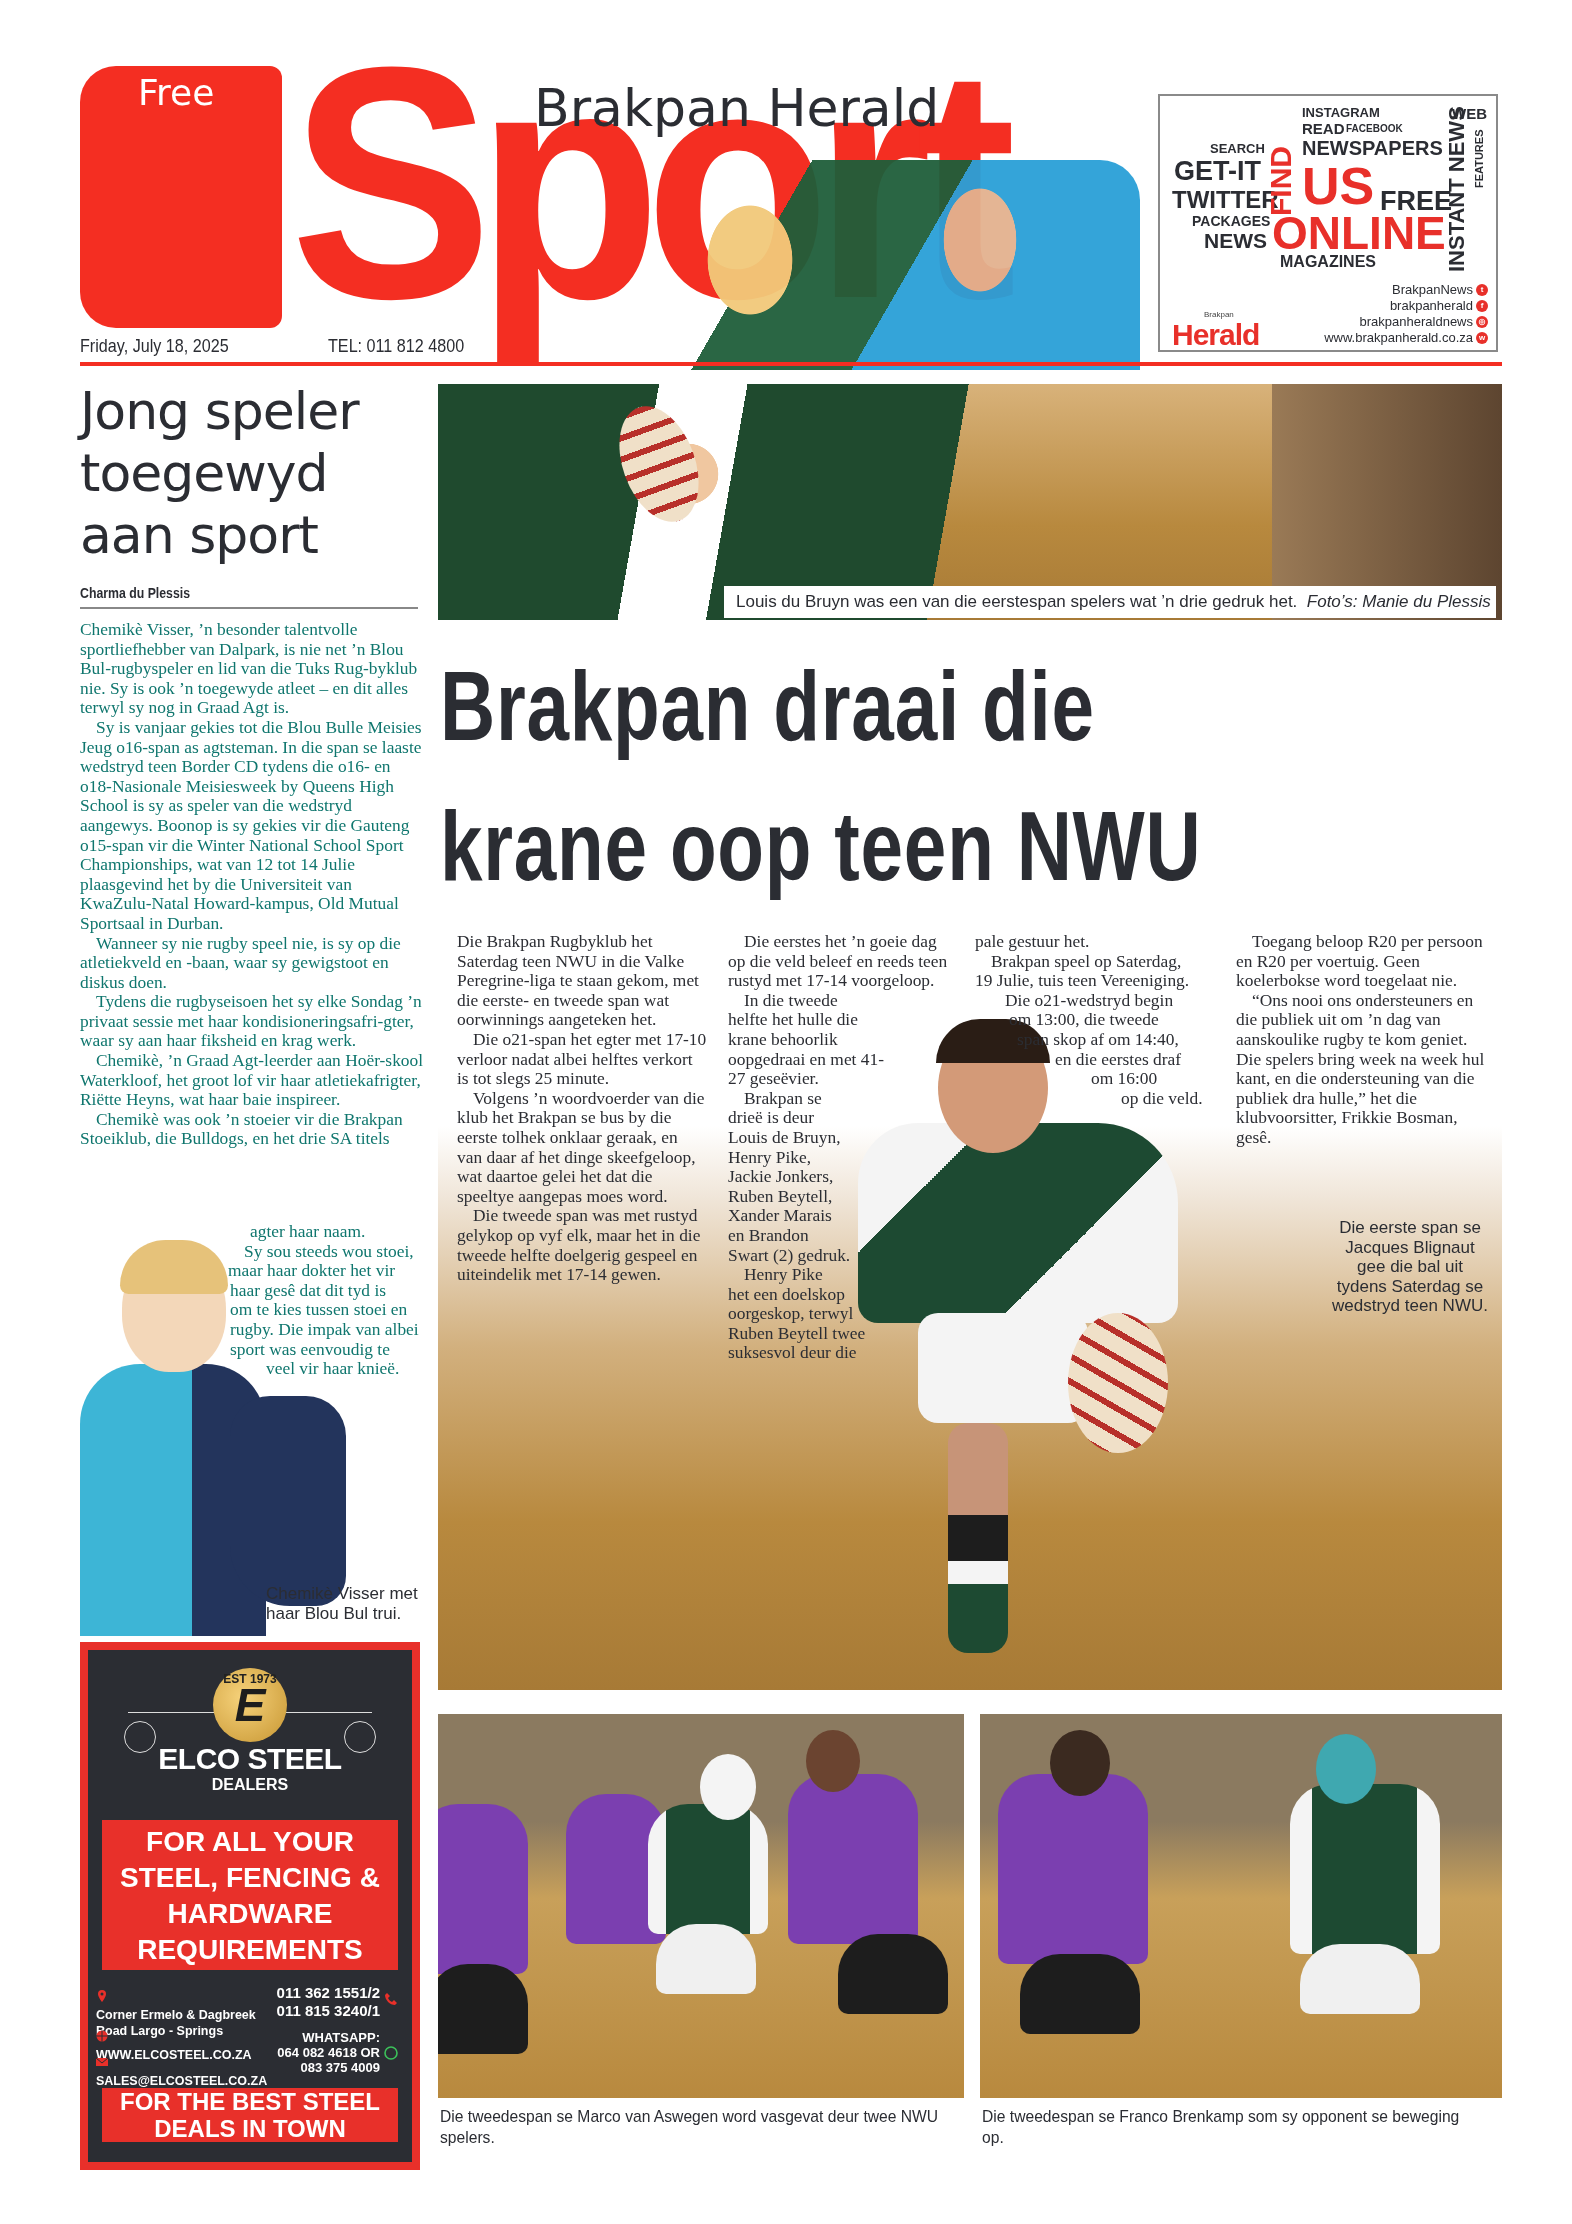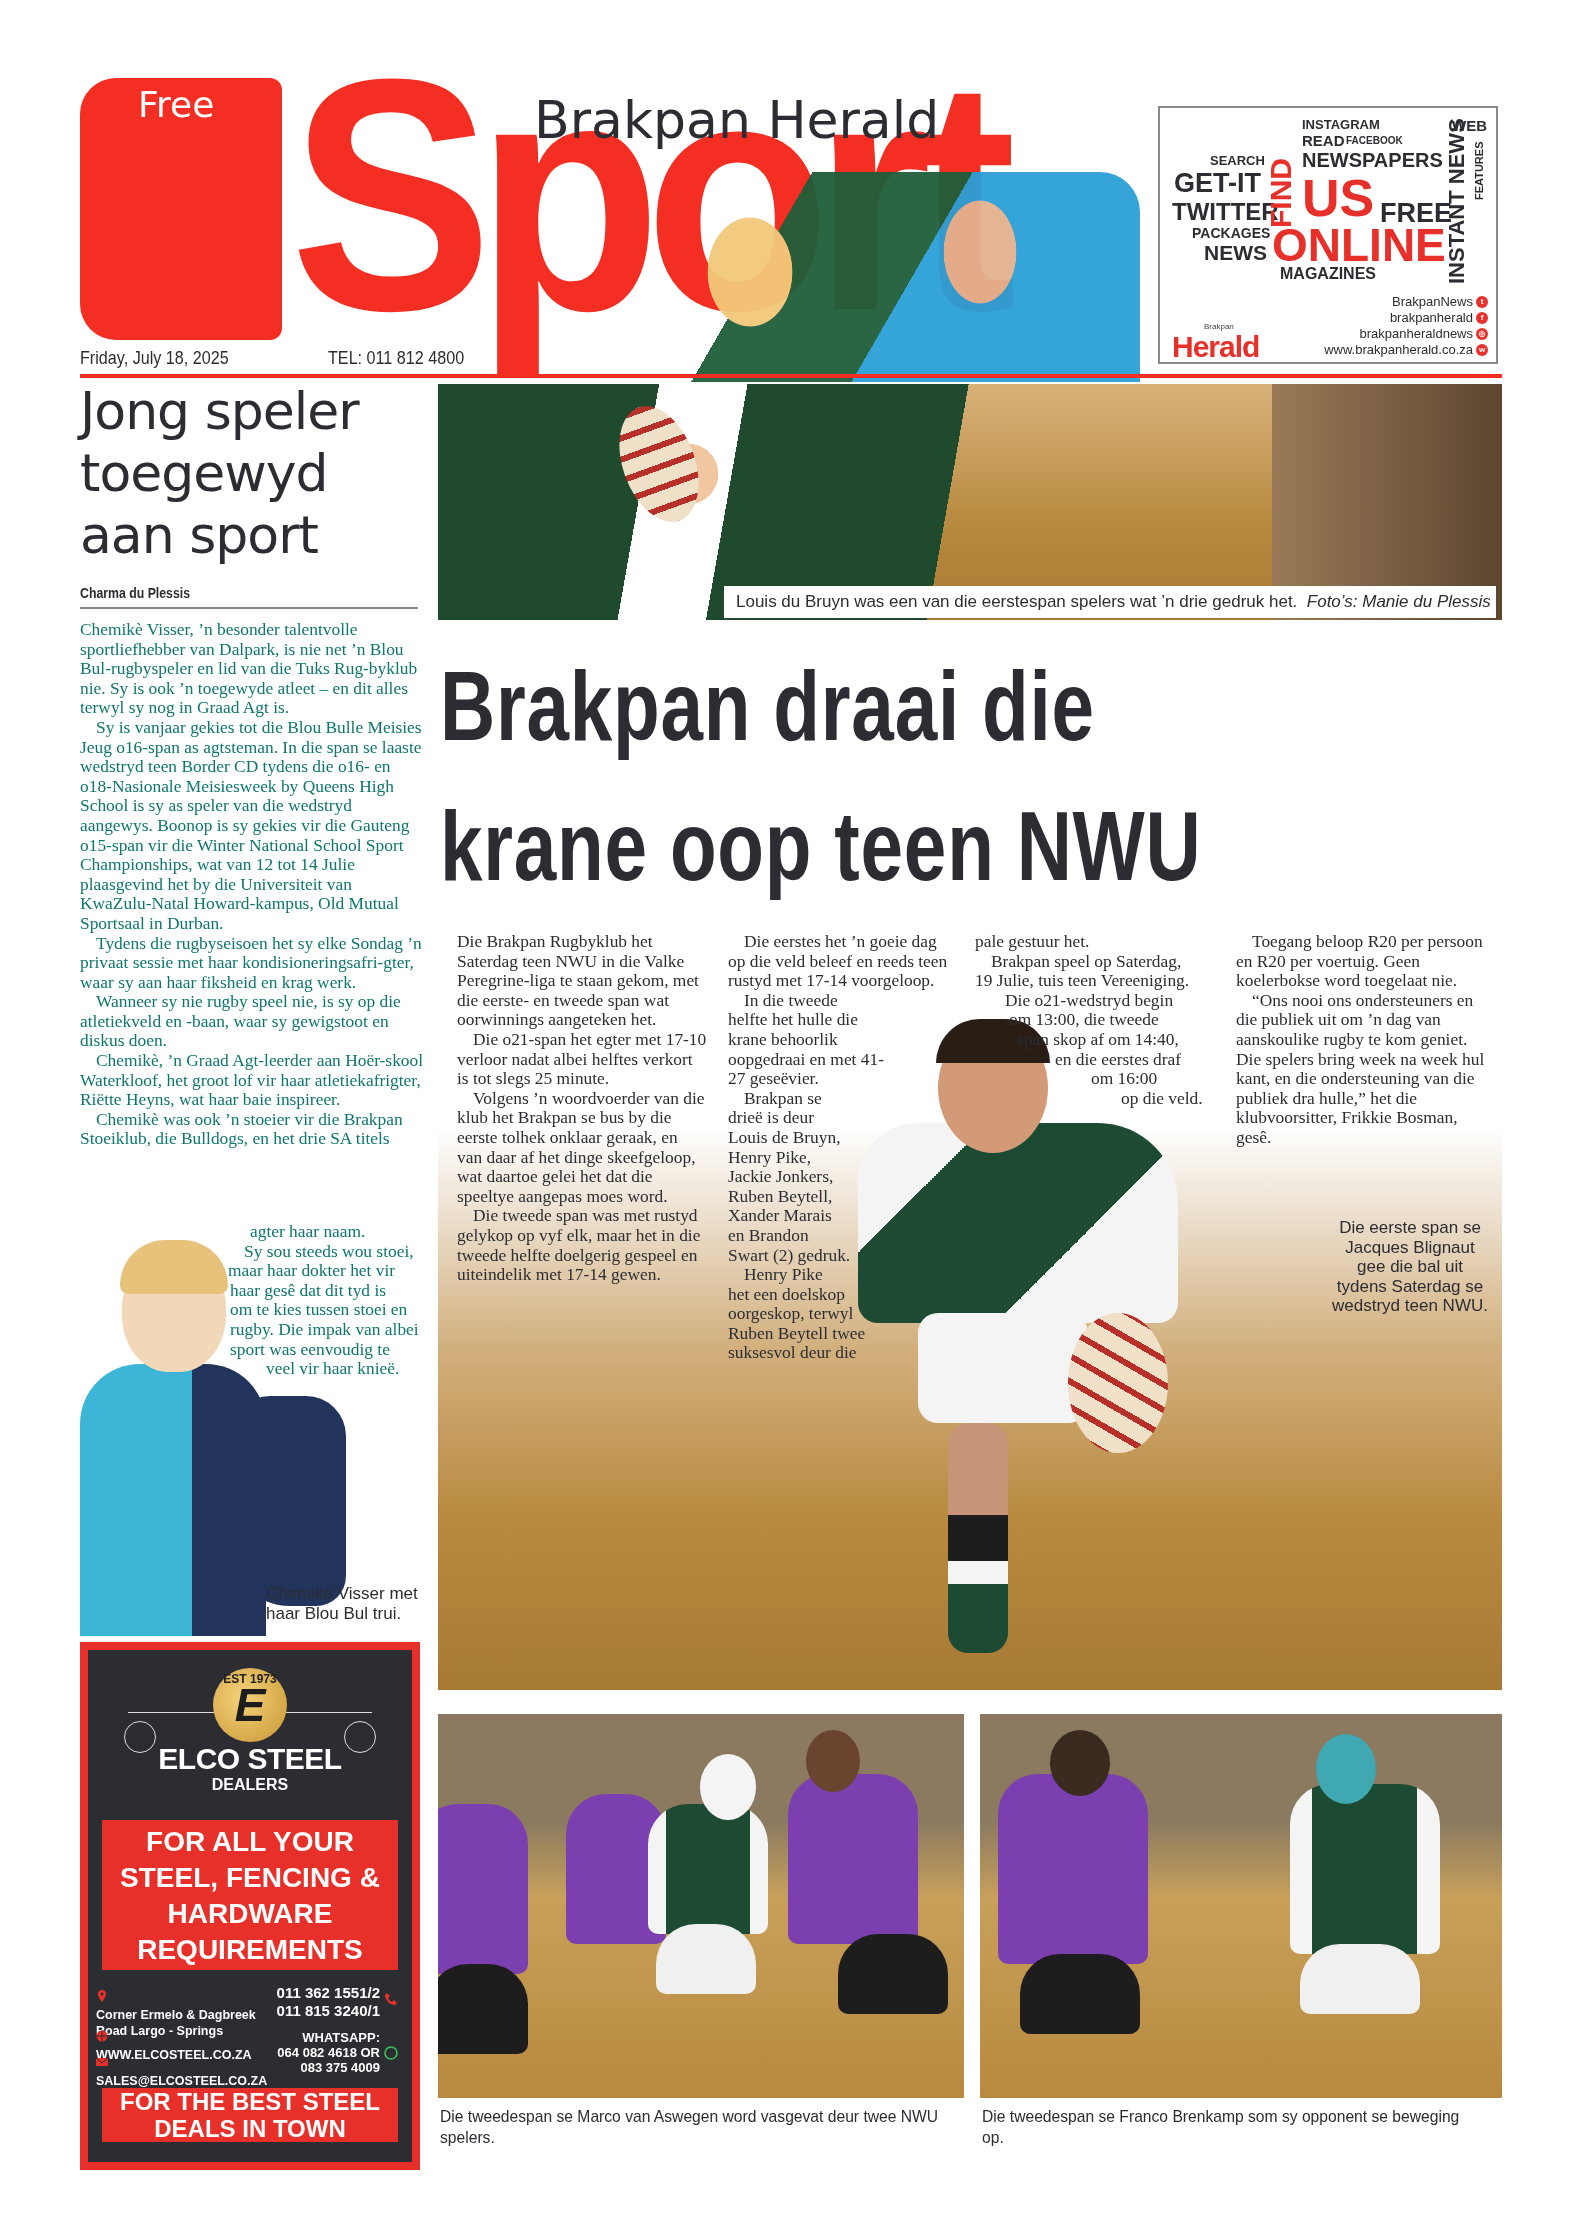--- a/index.html
+++ b/index.html
@@ -1,20 +1,20 @@
 <!DOCTYPE html>
 <html><head>
 <meta charset="utf-8">
 <style>
   * { box-sizing: border-box; margin: 0; padding: 0; }
   html, body { width: 1572px; height: 2224px; background: #ffffff; overflow: hidden; }
   body { position: relative; font-family: "Liberation Serif", serif; color: #2b2d33; }
 
   
-  .masthead { position: absolute; left: 0; top: 0; width: 1563px; height: 368px; margin-top: 12px; }
+  .masthead { position: absolute; left: 0; top: 0; width: 1563px; height: 368px; }
   .free-block { position: absolute; left: 80px; top: 66px; width: 202px; height: 262px; background: #f42e22; border-radius: 36px 12px 12px 36px; }
   .free-label { position: absolute; left: 58px; top: 6px; color: #fff; font-family: "DejaVu Sans", sans-serif; font-size: 36px; }
   .sport-word { position: absolute; left: 290px; top: 18px; font-family: "Liberation Sans", sans-serif; font-weight: 700; color: #f42e22; font-size: 330px; line-height: 330px; letter-spacing: -18px; transform: scaleX(0.92); transform-origin: left top; }
   .herald-title { position: absolute; left: 534px; top: 78px; font-family: "DejaVu Sans", sans-serif; font-size: 52px; color: #2b2d33; }
   .cover-photo { position: absolute; left: 620px; top: 160px; width: 520px; height: 210px; background:
       radial-gradient(ellipse 70px 90px at 130px 100px, #f2c97a 0 60%, transparent 61%),
       radial-gradient(ellipse 60px 85px at 360px 80px, #e3b28f 0 60%, transparent 61%),
       linear-gradient(120deg, transparent 0 30%, #1f5e3a 30% 55%, #2aa0d8 55% 100%);
       border-radius: 40px 40px 0 0; opacity: 0.95; }
   .dateline { position: absolute; left: 80px; top: 335px; font-family: "Liberation Sans", sans-serif; font-size: 19px; transform: scaleX(0.85); transform-origin: left; color: #2b2d33; }
@@ -168,22 +168,22 @@
     <div>toegewyd</div>
     <div>aan sport</div>
   </h2>
   <div class="byline">Charma du Plessis</div>
   <div class="byline-rule"></div>
 </section>
 
 <div class="left-body body-text">
   <p class="first">Chemikè Visser, ’n besonder talentvolle sportliefhebber van Dalpark, is nie net ’n Blou Bul-rugbyspeler en lid van die Tuks Rug-byklub nie. Sy is ook ’n toegewyde atleet – en dit alles terwyl sy nog in Graad Agt is.</p>
   <p>Sy is vanjaar gekies tot die Blou Bulle Meisies Jeug o16-span as agtsteman. In die span se laaste wedstryd teen Border CD tydens die o16- en o18-Nasionale Meisiesweek by Queens High School is sy as speler van die wedstryd aangewys. Boonop is sy gekies vir die Gauteng o15-span vir die Winter National School Sport Championships, wat van 12 tot 14 Julie plaasgevind het by die Universiteit van KwaZulu-Natal Howard-kampus, Old Mutual Sportsaal in Durban.</p>
+  <p>Wanneer sy nie rugby speel nie, is sy op die atletiekveld en -baan, waar sy gewigstoot en diskus doen.</p>
   <p>Tydens die rugbyseisoen het sy elke Sondag ’n privaat sessie met haar kondisioneringsafri-gter, waar sy aan haar fiksheid en krag werk.</p>
-  <p>Wanneer sy nie rugby speel nie, is sy op die atletiekveld en -baan, waar sy gewigstoot en diskus doen.</p>
   <p>Chemikè, ’n Graad Agt-leerder aan Hoër-skool Waterkloof, het groot lof vir haar atletiekafrigter, Riëtte Heyns, wat haar baie inspireer.</p>
   <p>Chemikè was ook ’n stoeier vir die Brakpan Stoeiklub, die Bulldogs, en het drie SA titels</p>
 </div>
 
 <div class="girl-photo">
   <div class="girl-body"></div>
   <div class="girl-head"></div>
   <div class="girl-hair"></div>
   <div class="girl-arm"></div>
 </div>

